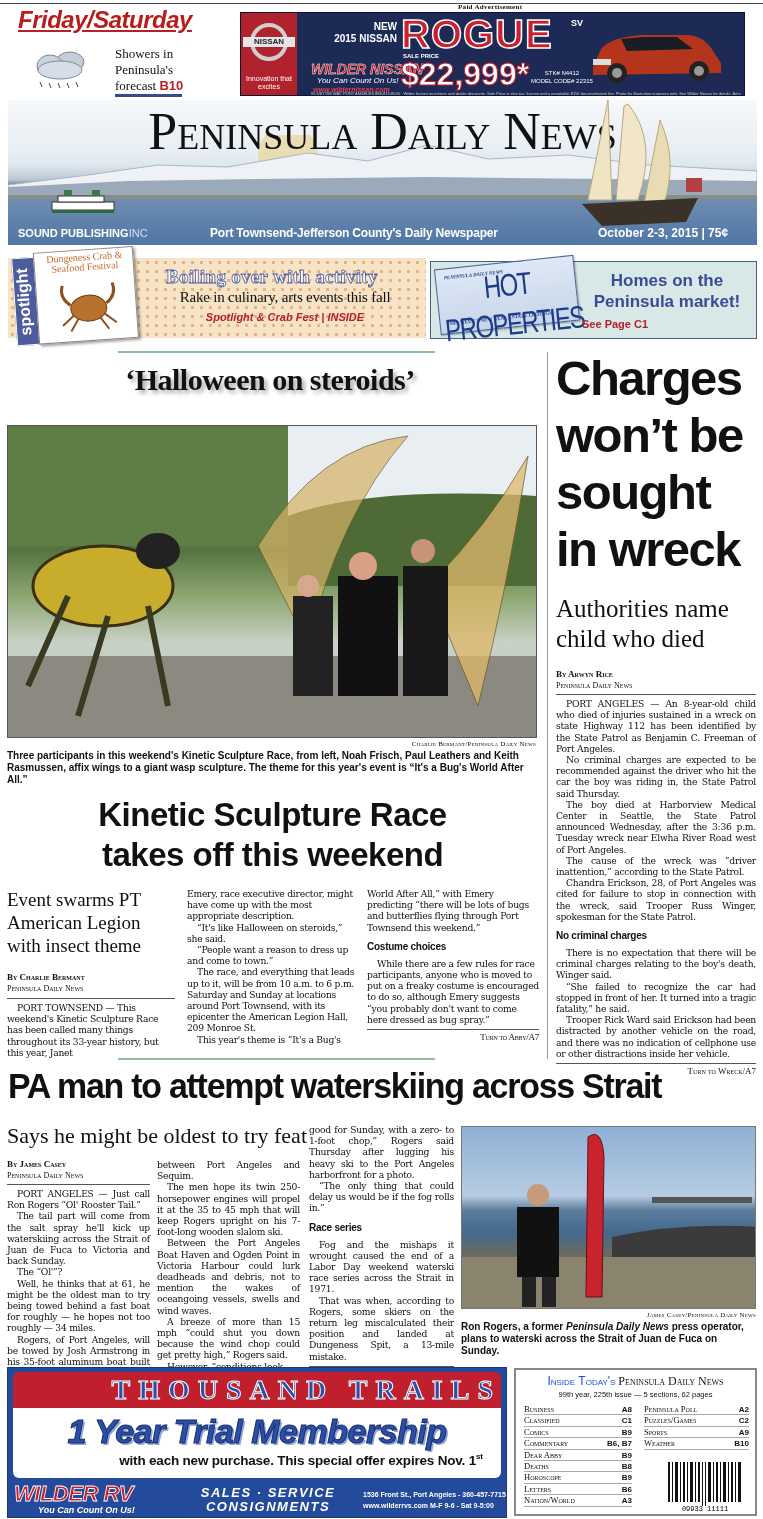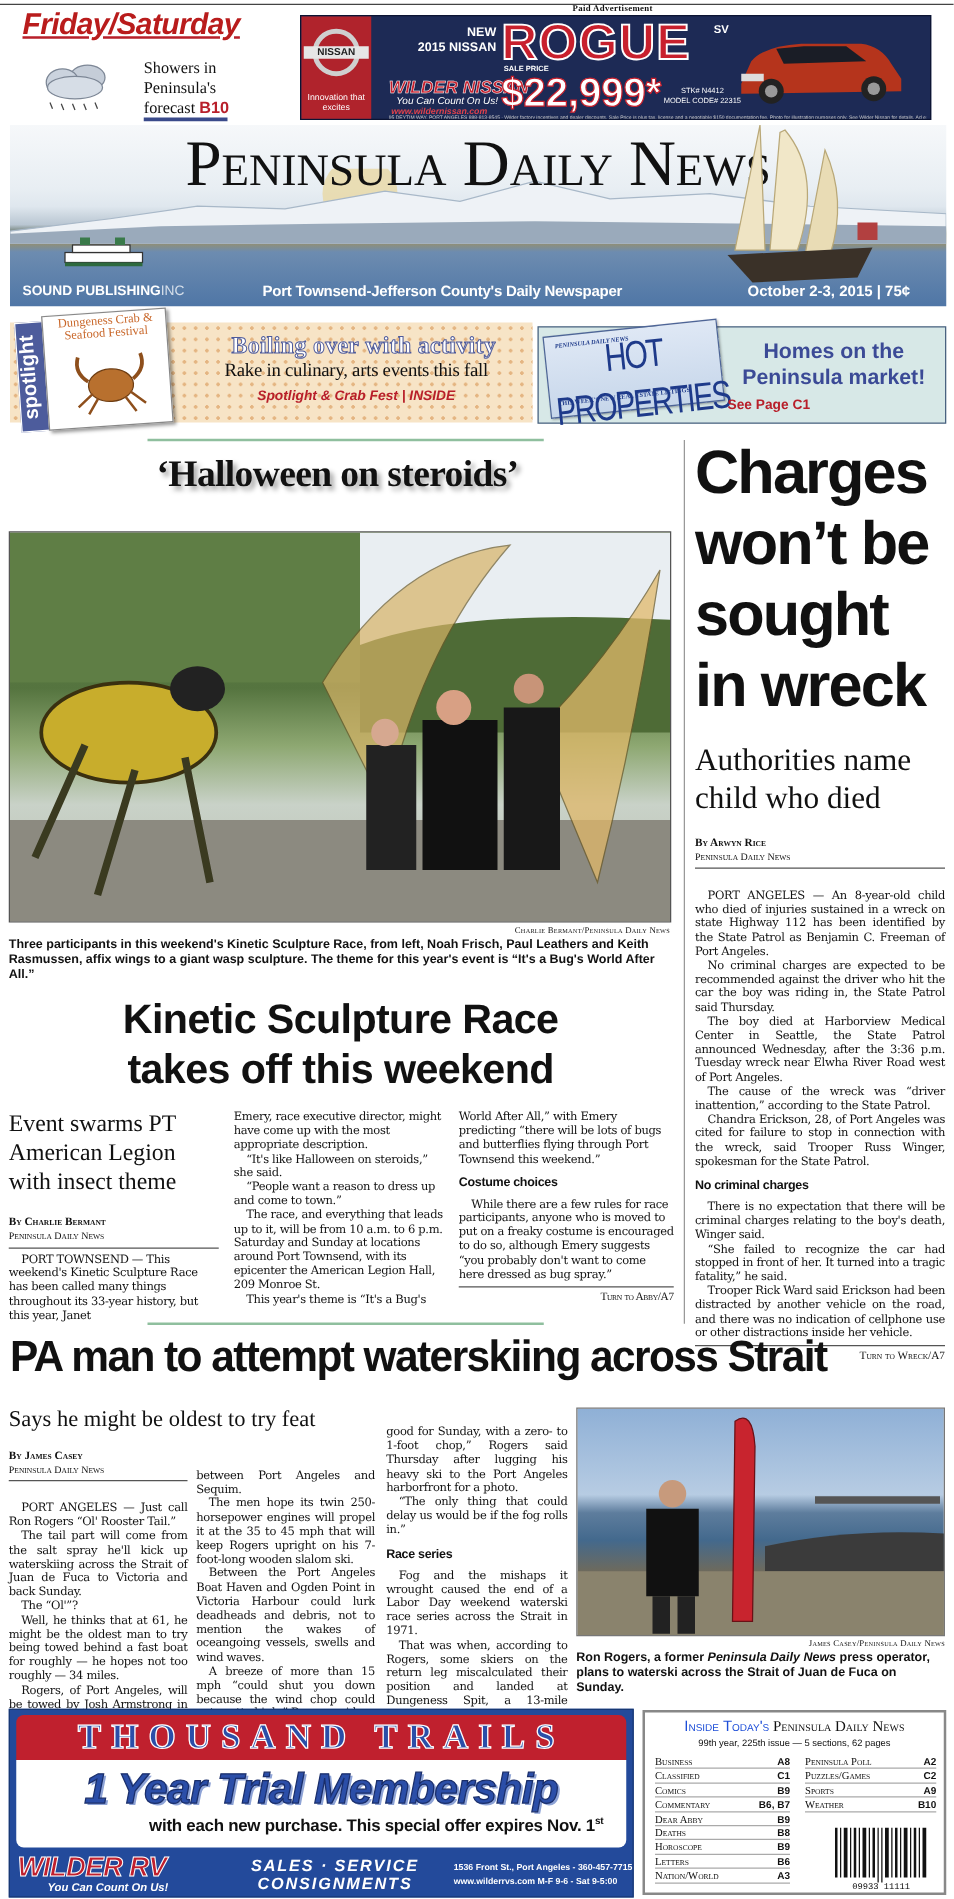--- a/index.html
+++ b/index.html
@@ -48,21 +48,21 @@
   .dateline { left: 590px; top: 126px; font: bold 12px "Liberation Sans", sans-serif; color: #fff; }
 
   
   .teaser-left { left: 8px; top: 258px; width: 418px; height: 80px; background: #f7e4c6; border: 1px dashed transparent; }
   .dots { left: 8px; top: 258px; width: 418px; height: 80px; background-image: radial-gradient(circle, #e2b07a 1.4px, transparent 1.6px); background-size: 9px 9px; opacity: 0.9; }
   .spotlight-mag { left: 14px; top: 250px; width: 124px; height: 94px; transform: rotate(-4deg); }
   .spot-side { left: 0; top: 4px; width: 26px; height: 88px; background: #4d5c9c; color: #fff; font: bold 16px "Liberation Sans", sans-serif; writing-mode: vertical-rl; transform: rotate(180deg); text-align: center; border: 1px solid #fff; }
   .spot-cover { left: 22px; top: 0; width: 100px; height: 92px; background: #fff; border: 1px solid #888; box-shadow: 2px 2px 3px rgba(0,0,0,0.4); }
   .spot-title { left: 4px; top: 2px; width: 92px; font: 10px/10px "Liberation Serif", serif; color: #c9682b; text-align: center; }
   .crab { left: 18px; top: 28px; width: 66px; height: 54px; }
-  .boil-title { left: 166px; top: 266px; width: 250px; text-align: center; font: bold 19px "Liberation Serif", serif; color: #fff; -webkit-text-stroke: 0.8px #4e5a9a; letter-spacing: 0.3px; }
+  .boil-title { left: 166px; top: 266px; width: 250px; font: bold 19px "Liberation Serif", serif; color: #fff; -webkit-text-stroke: 0.8px #4e5a9a; letter-spacing: 0.3px; }
   .boil-sub { left: 150px; top: 289px; width: 270px; text-align: center; font: 15px "Liberation Serif", serif; color: #111; letter-spacing: -0.2px; }
   .boil-inside { left: 150px; top: 311px; width: 270px; text-align: center; font: italic bold 11px "Liberation Sans", sans-serif; color: #b81f2a; }
   .teaser-right { left: 430px; top: 261px; width: 327px; height: 78px; background: #d7e8e7; border: 1px solid #4a6280; }
   .hotprop { left: 437px; top: 262px; width: 140px; height: 66px; transform: rotate(-6deg); background: linear-gradient(#dfe8f5,#c6d6ea); border: 1px solid #4e6597; box-shadow: 1px 1px 2px rgba(0,0,0,0.3); }
   .hp-small { left: 8px; top: 6px; font: bold italic 5px "Liberation Serif", serif; color: #1e3a8a; }
   .hp-big { left: 4px; top: 12px; width: 132px; text-align: center; font: 24px/30px "Liberation Sans", sans-serif; color: #1e3a8a; letter-spacing: -1.5px; transform: scaleY(1.3); }
   .hp-foot { left: 6px; top: 52px; font: bold 5px "Liberation Serif", serif; color: #1e3a8a; }
   .homes { left: 582px; top: 270px; width: 170px; text-align: center; font: bold 17px/21px "Liberation Sans", sans-serif; color: #3b4a96; }
   .see-c1 { left: 582px; top: 318px; width: 170px; text-align: left; font: bold 11px "Liberation Sans", sans-serif; color: #b81f2a; }
 
@@ -76,36 +76,36 @@
   .credit { font: 7px "Liberation Serif", serif; font-variant: small-caps; text-align: right; letter-spacing: 0.2px; }
   .cutline { font: 900 10px/12px "Liberation Sans", sans-serif; }
 
   .kinetic-head { left: 20px; top: 795px; width: 505px; text-align: center; font: 900 33px/40px "Liberation Sans", sans-serif; letter-spacing: -0.5px; }
 
   .deck { font: 19px/23px "Liberation Serif", serif; color: #111; }
   .byline { font: bold 9px/12px "Liberation Serif", serif; font-variant: small-caps; }
   .byline2 { font: 8px/11px "Liberation Serif", serif; font-variant: small-caps; }
   .body { font: 9.2px/11.2px "DejaVu Serif", serif; color: #111; letter-spacing: -0.25px; }
   .body p { text-indent: 10px; }
-  .justify { text-align: justify; margin-top: 16px; }
+  .justify { text-align: justify; }
   .subhead { font: bold 10px "Liberation Sans", sans-serif; margin: 8px 0 6px; }
   .rule { height: 1px; background: #555; }
   .jump { font: 9px "Liberation Serif", serif; font-variant: small-caps; text-align: right; }
 
   .charges-head { left: 556px; top: 350px; width: 205px; font: 900 49px/57px "Liberation Sans", sans-serif; letter-spacing: -1.5px; }
   .charges-deck { left: 556px; top: 594px; width: 205px; font: 25px/30px "Liberation Serif", serif; }
 
   .pa-head { left: 8px; top: 1064px; width: 748px; font: 900 35px/44px "Liberation Sans", sans-serif; letter-spacing: -1.3px; transform: scaleX(0.97); transform-origin: left; }
   .photo2 { left: 461px; top: 1126px; width: 295px; height: 183px; overflow: hidden; border: 1px solid #777;
     background: linear-gradient(180deg, #8fb0d6 0%, #b7cce3 38%, #5e7d9d 46%, #43698d 58%, #6e6a5c 72%, #8d8571 100%); }
 
   
   .tt-ad { left: 7px; top: 1367px; width: 500px; height: 151px; background: #234a9b; border: 1px solid #183874; overflow: hidden; }
   .tt-top { left: 5px; top: 4px; width: 488px; height: 36px; background: #c0202e; border-radius: 6px 6px 0 0; }
-  .tt-title { left: 5px; top: 4px; width: 488px; text-align: center; font: bold 28px/36px "Liberation Serif", serif; color: #2b4ea8; -webkit-text-stroke: 1px #fff; letter-spacing: 8px; }
+  .tt-title { left: 5px; top: 4px; width: 488px; text-align: right; font: bold 28px/36px "Liberation Serif", serif; color: #2b4ea8; -webkit-text-stroke: 1px #fff; letter-spacing: 8px; }
   .tt-white { left: 5px; top: 40px; width: 488px; height: 70px; background: #fff; border-radius: 0 0 6px 6px; }
   .tt-trial { left: 5px; top: 40px; width: 488px; text-align: center; font: italic 900 34px/46px "Liberation Sans", sans-serif; color: #2b4ea8; -webkit-text-stroke: 1px #1a2e6a; letter-spacing: -0.5px; text-shadow: 2px 2px 0 #8ea3d6; }
   .tt-offer { left: 5px; top: 84px; width: 576px; text-align: center; font: bold 13.5px "Liberation Sans", sans-serif; color: #111; letter-spacing: -0.2px; }
   .tt-offer sup { font-size: 8px; }
   .wilder-rv { left: 6px; top: 114px; font: italic 900 22px/24px "Liberation Sans", sans-serif; color: #c0202e; -webkit-text-stroke: 0.8px #fff; letter-spacing: -0.5px; }
   .count-on2 { left: 30px; top: 137px; font: italic bold 9px "Liberation Sans", sans-serif; color: #fff; }
   .sales { left: 180px; top: 118px; width: 160px; text-align: center; font: italic bold 13px/14px "Liberation Sans", sans-serif; color: #fff; letter-spacing: 1.5px; }
   .address { left: 355px; top: 121px; font: bold 7px/11px "Liberation Sans", sans-serif; color: #fff; }
 
   
@@ -299,21 +299,21 @@
     <p>There is no expectation that there will be criminal charges relating to the boy's death, Winger said.</p>
     <p>“She failed to recognize the car had stopped in front of her. It turned into a tragic fatality,” he said.</p>
     <p>Trooper Rick Ward said Erickson had been distracted by another vehicle on the road, and there was no indication of cellphone use or other distractions inside her vehicle.</p>
   </div>
   <div class="rule" style="margin:4px 0 2px;"></div>
   <div class="jump">Turn to Wreck/A7</div>
 </div>
 
 <div class="abs greenline" style="left:118px; top:1058px; width:317px;"></div>
 <div class="abs pa-head">PA man to attempt waterskiing across Strait</div>
-<div class="abs deck" style="left:7px; top:1124px; width:300px; font-size:18px;">Says he might be oldest to try feat</div>
+<div class="abs deck" style="left:7px; top:1124px; width:300px; font-size:22px;">Says he might be oldest to try feat</div>
 
 <div class="abs" style="left:7px; top:1158px; width:143px;">
   <div class="byline">By James Casey</div>
   <div class="byline2">Peninsula Daily News</div>
   <div class="rule" style="margin:3px 0 3px;"></div>
   <div class="body justify">
     <p>PORT ANGELES — Just call Ron Rogers “Ol' Rooster Tail.”</p>
     <p>The tail part will come from the salt spray he'll kick up waterskiing across the Strait of Juan de Fuca to Victoria and back Sunday.</p>
     <p>The “Ol'”?</p>
     <p>Well, he thinks that at 61, he might be the oldest man to try being towed behind a fast boat for roughly — he hopes not too roughly — 34 miles.</p>

